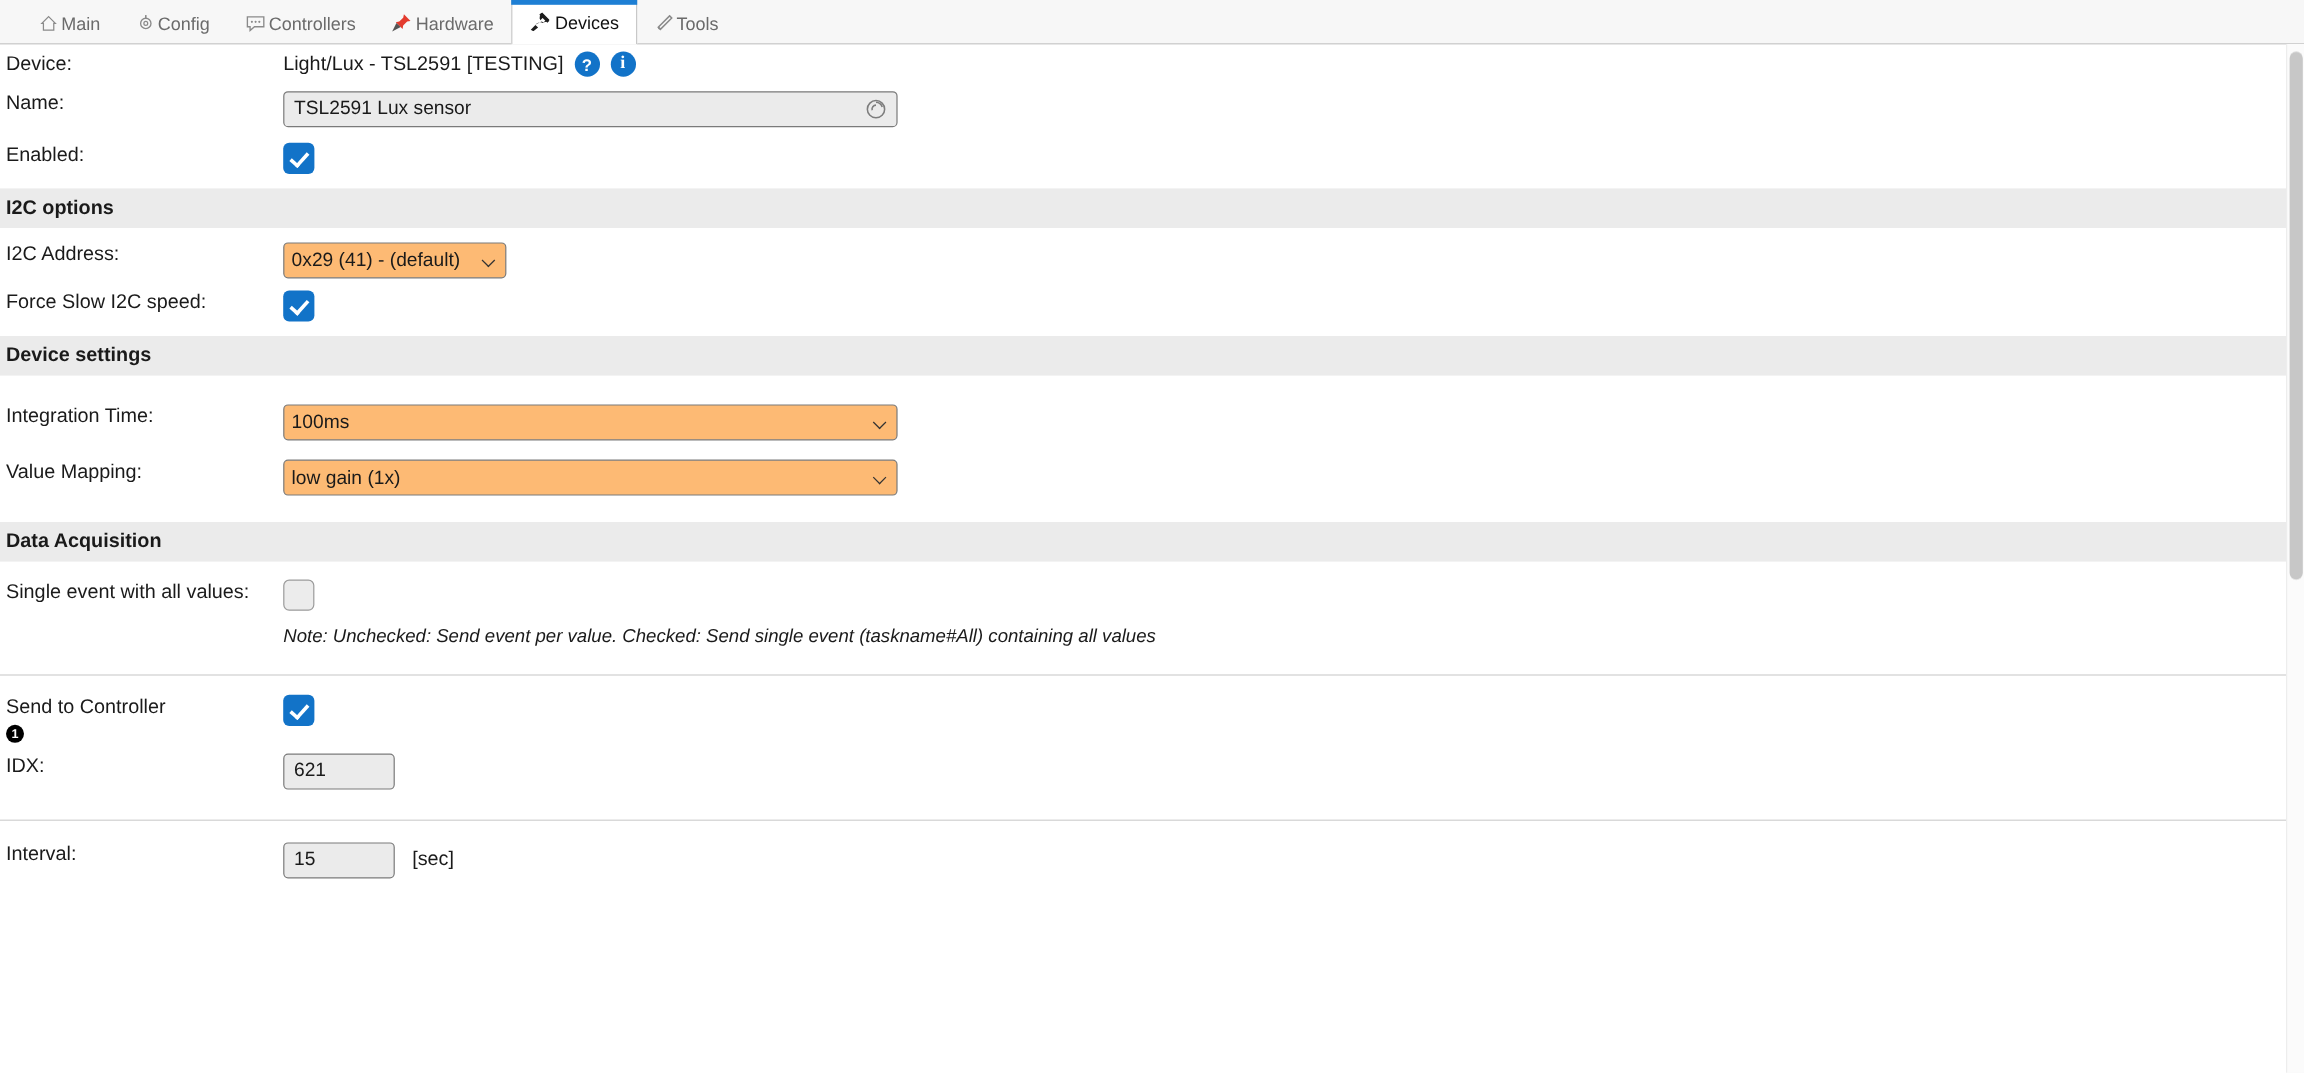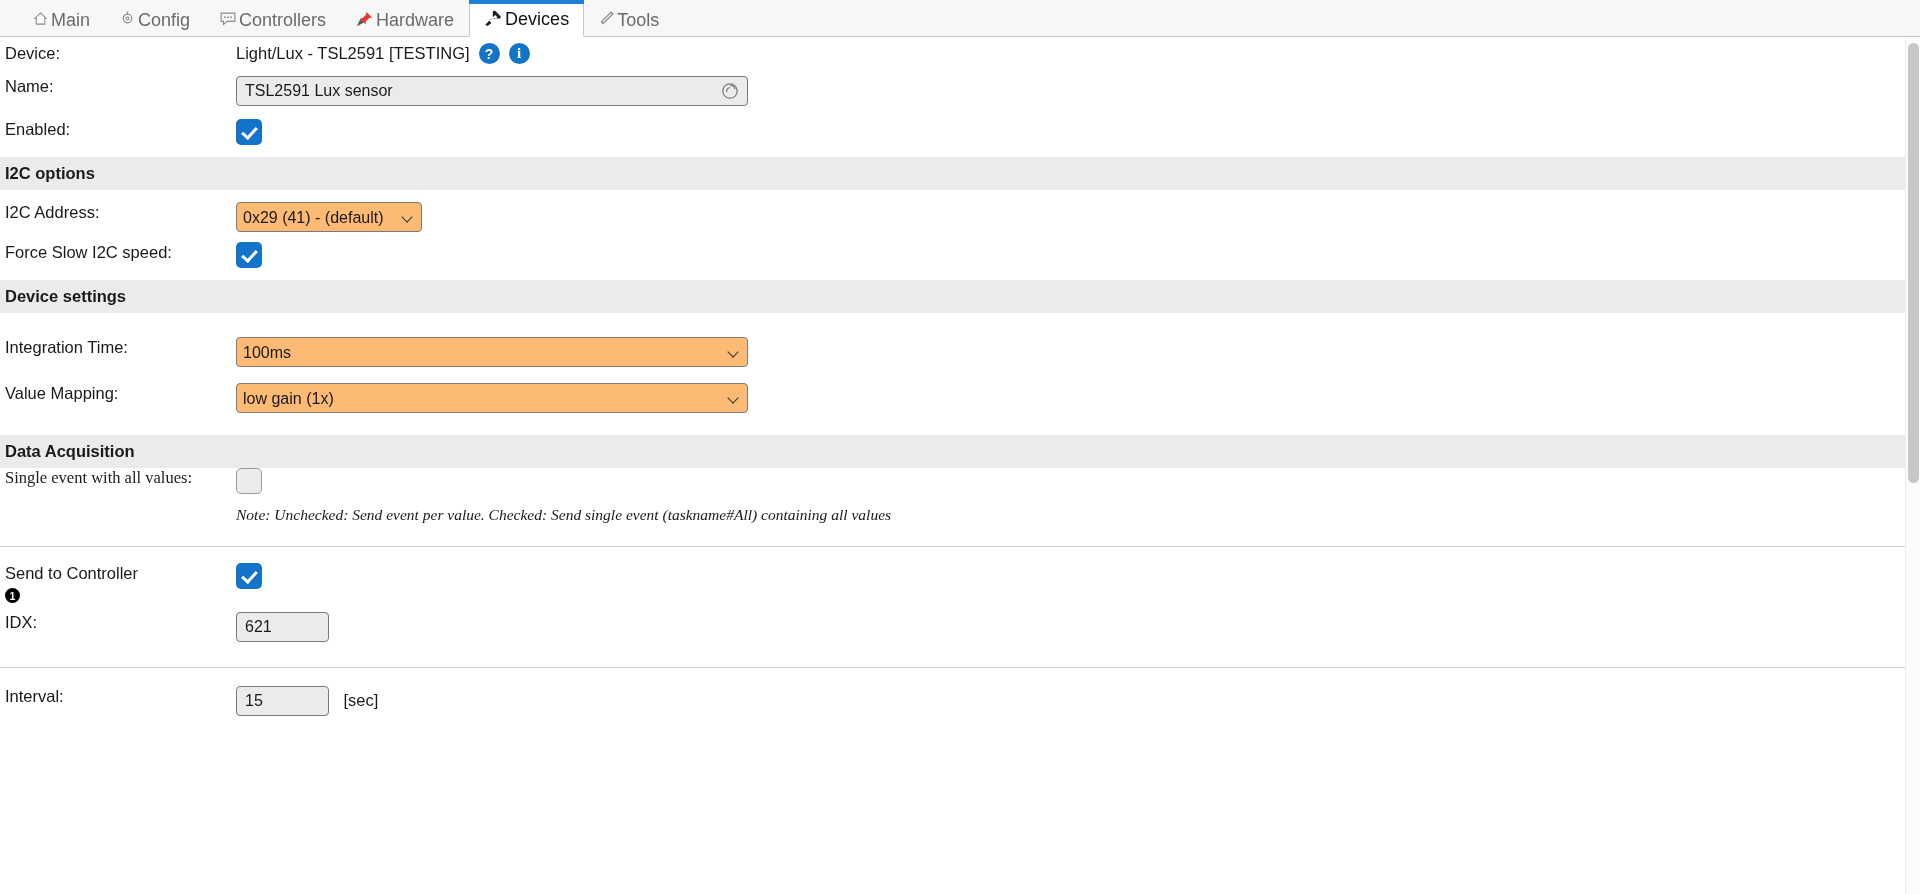--- a/index.html
+++ b/index.html
@@ -11,23 +11,23 @@
     overflow: hidden;
   }
 
   
   .tabbar {
     position: relative;
     height: 37px;
     background: #f7f7f7;
     border-bottom: 1px solid #c8c8c8;
     display: flex;
-    align-items: center;
+    align-items: flex-start;
     padding-left: 18px;
-    font-size: 18px;
+    font-size: 15px;
   }
   .tab {
     position: relative;
     display: flex;
     align-items: center;
     gap: 3px;
     height: 37px;
     padding: 0 14px;
     color: #6b6b6b;
     cursor: pointer;
@@ -361,21 +361,21 @@
       <span class="selwrap">
         <select class="sel-wide">
           <option>low gain (1x)</option>
         </select>
       </span>
     </div>
   </div>
 
   <div class="section" style="margin-top:22px;">Data Acquisition</div>
 
-  <div class="row" style="padding-top:0;font-family:Liberation Serif, serif;">
+  <div class="row" style="padding-top:15px;">
     <div class="lbl">Single event with all values:</div>
     <div class="fld">
       <span class="cb off"></span>
       <div class="note">Note: Unchecked: Send event per value. Checked: Send single event (taskname#All) containing all values</div>
     </div>
   </div>
 
   <hr class="sep" style="margin-top:22px;">
 
   <div class="row" style="padding-top:16px;">

